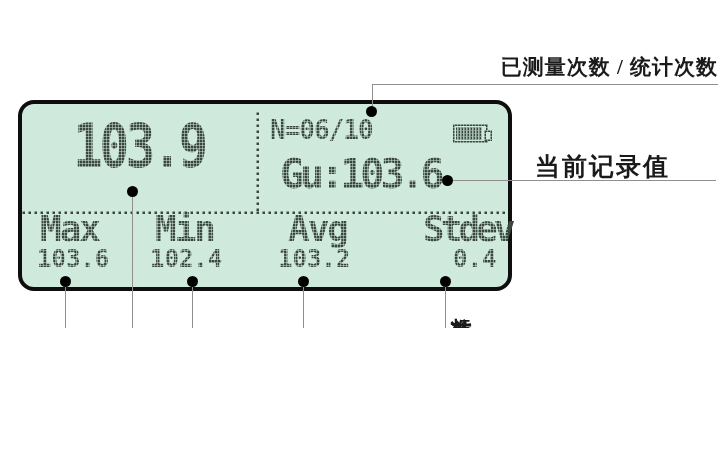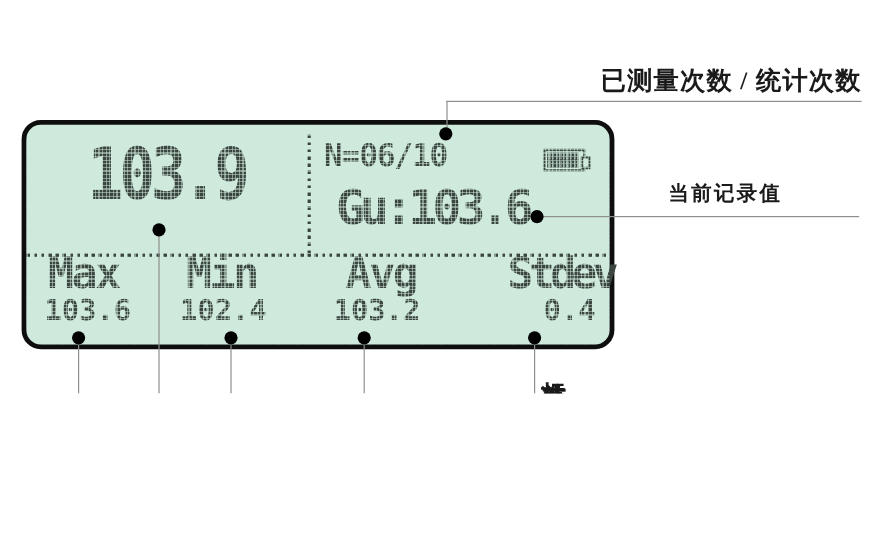--- a/index.html
+++ b/index.html
@@ -56,21 +56,21 @@
   .battery-nub{position:absolute;right:-6px;top:4px;width:4px;height:7px;
     border:2px solid var(--lcd-text);background:var(--lcd-bg);}
   
   .line{position:absolute;background:var(--line);}
   .dot{position:absolute;width:11px;height:11px;border-radius:50%;background:#000;}
   .callout-label{
     position:absolute;color:var(--label);font-weight:bold;white-space:nowrap;
     font-family:"Liberation Serif","DejaVu Serif",serif;
   }
   .cl-top{top:53px;right:8px;font-size:21px;letter-spacing:1px;}
-  .cl-record{left:557px;top:150px;font-size:17px;letter-spacing:2px;}
+  .cl-record{left:535px;top:150px;font-size:25px;letter-spacing:2px;}
   .vlabel{
     position:absolute;color:var(--label);font-weight:bold;
     font-family:"Liberation Serif","DejaVu Serif",serif;
     writing-mode:vertical-rl;text-orientation:upright;
     font-size:21px;letter-spacing:1px;line-height:1.05;
   }
   .vl-max{left:70px;top:323px;} .vl-realtime{left:138px;top:323px;}
   .vl-min{left:197px;top:323px;} .vl-avg{left:308px;top:322px;}
   .vl-stdev{left:450px;top:301px;}
 </style>

